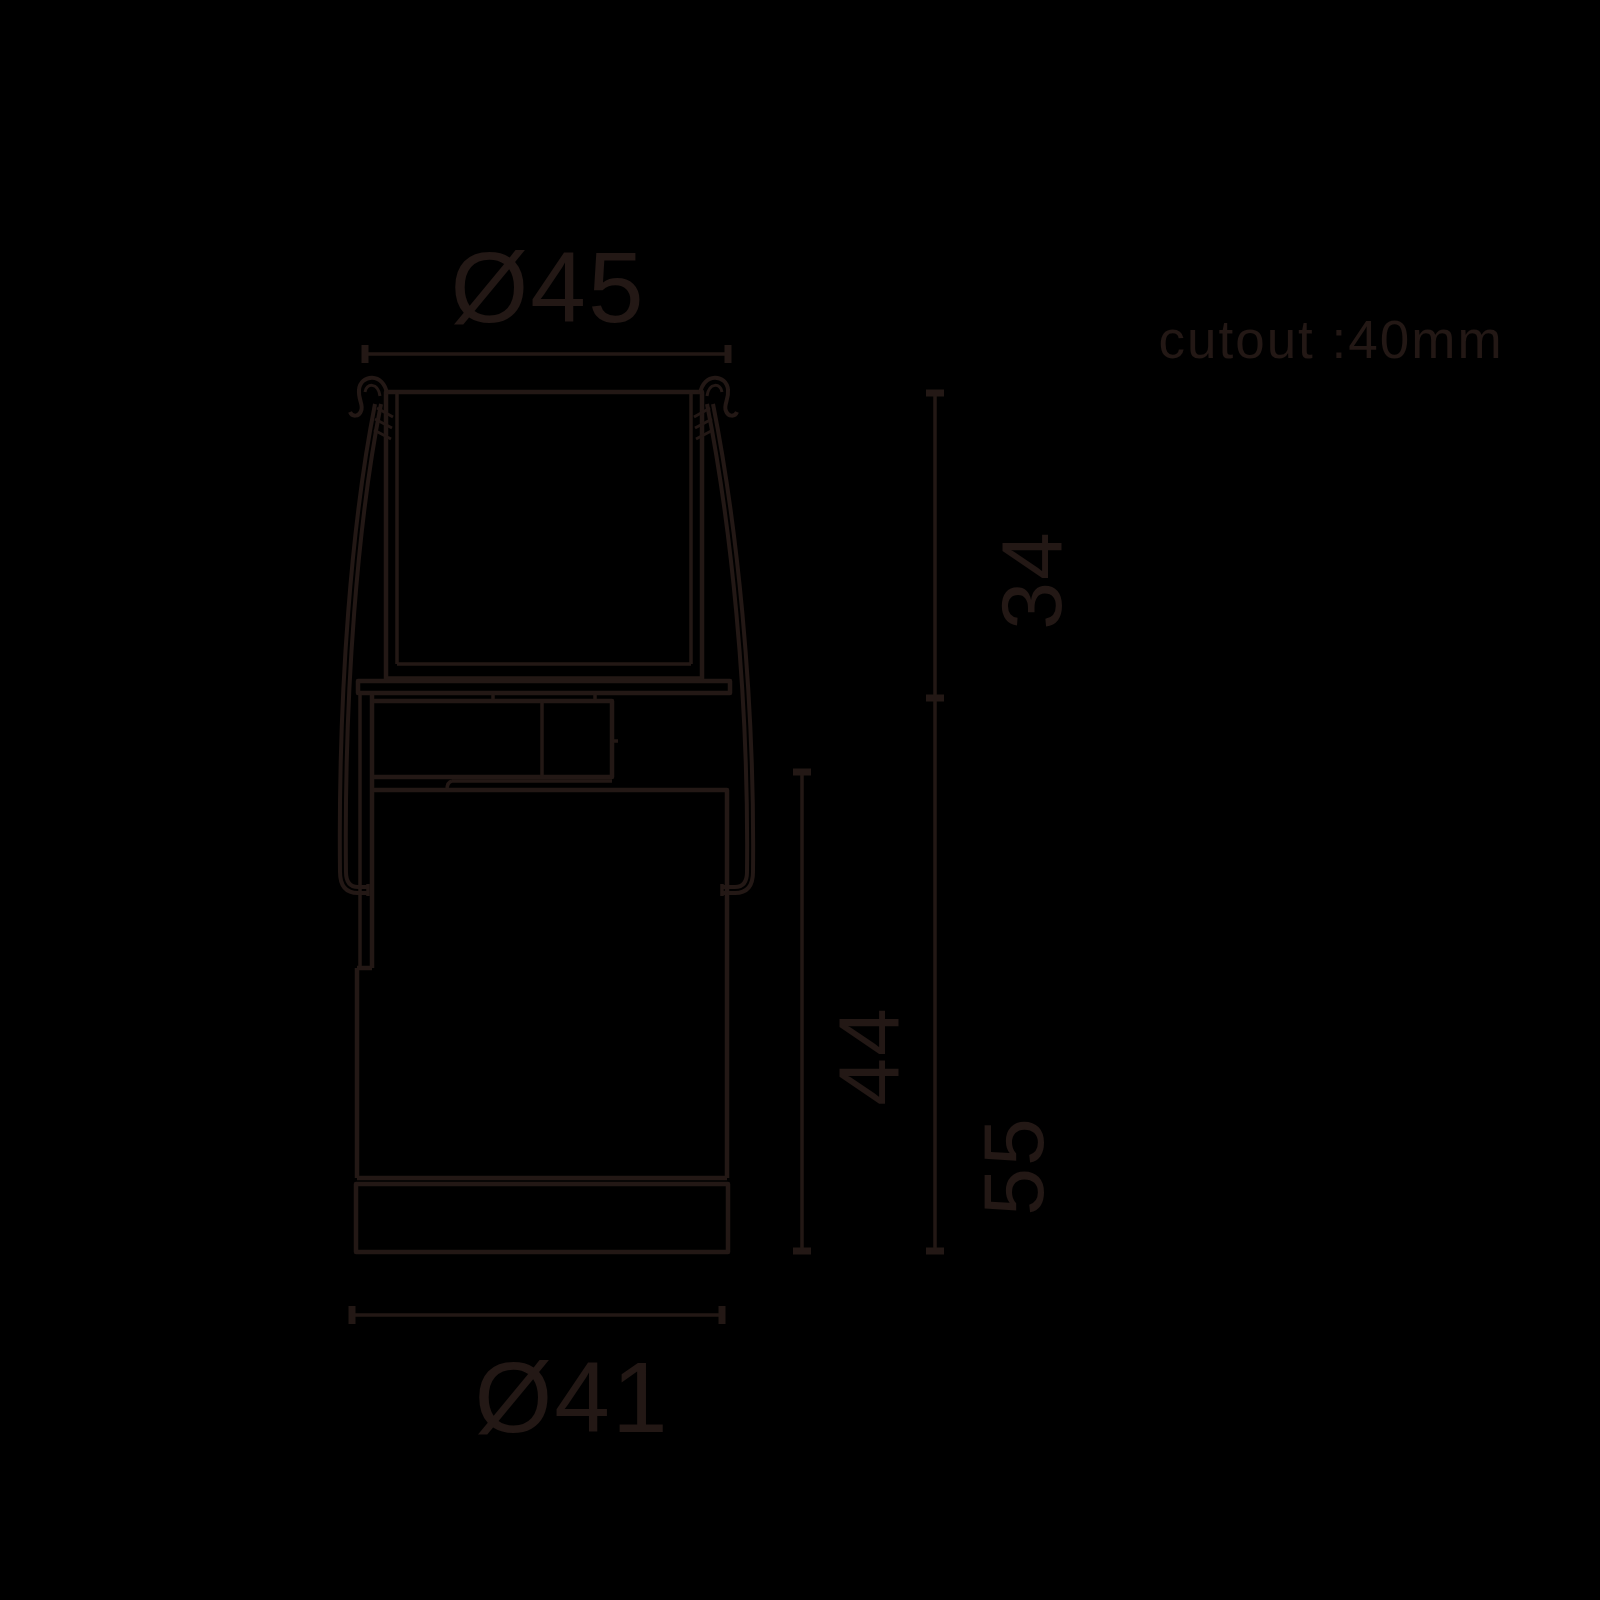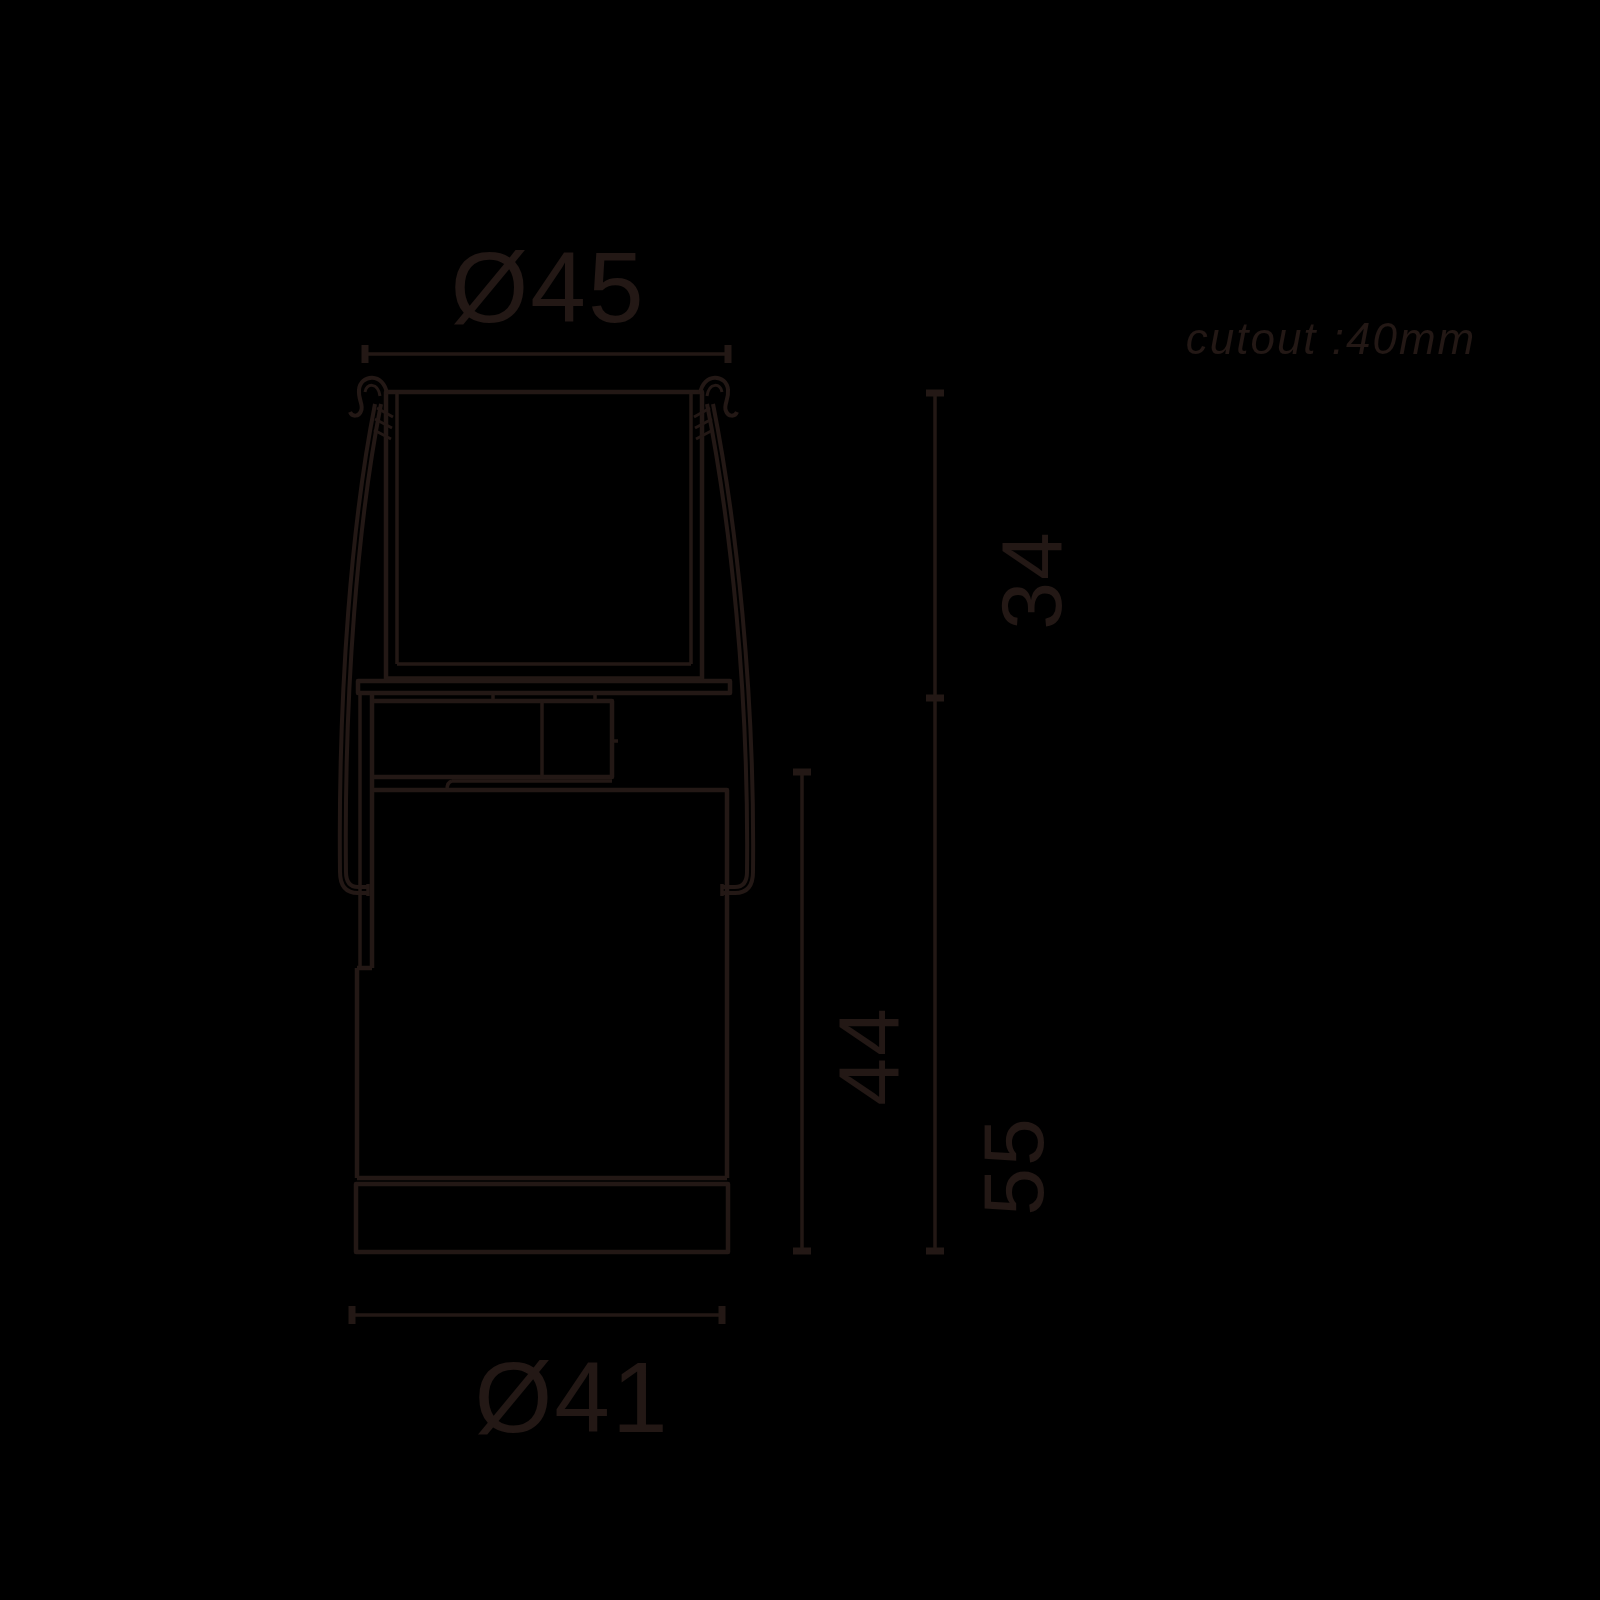--- a/index.html
+++ b/index.html
@@ -26,23 +26,22 @@
     white-space: nowrap;
     transform: translate(-50%, -50%);
     line-height: 1;
     user-select: none;
   }
   .dim-label.diam {
     font-size: 100px;
     letter-spacing: 2px;
   }
   .dim-label.note {
-    font-size: 44px;
+    font-size: 53px;
     letter-spacing: 2px;
-    font-style: italic;
   }
   .dim-label.vert {
     font-size: 86px;
     transform: translate(-50%, -50%) rotate(-90deg);
     letter-spacing: 2px;
   }
 </style>
 </head>
 <body>
 

